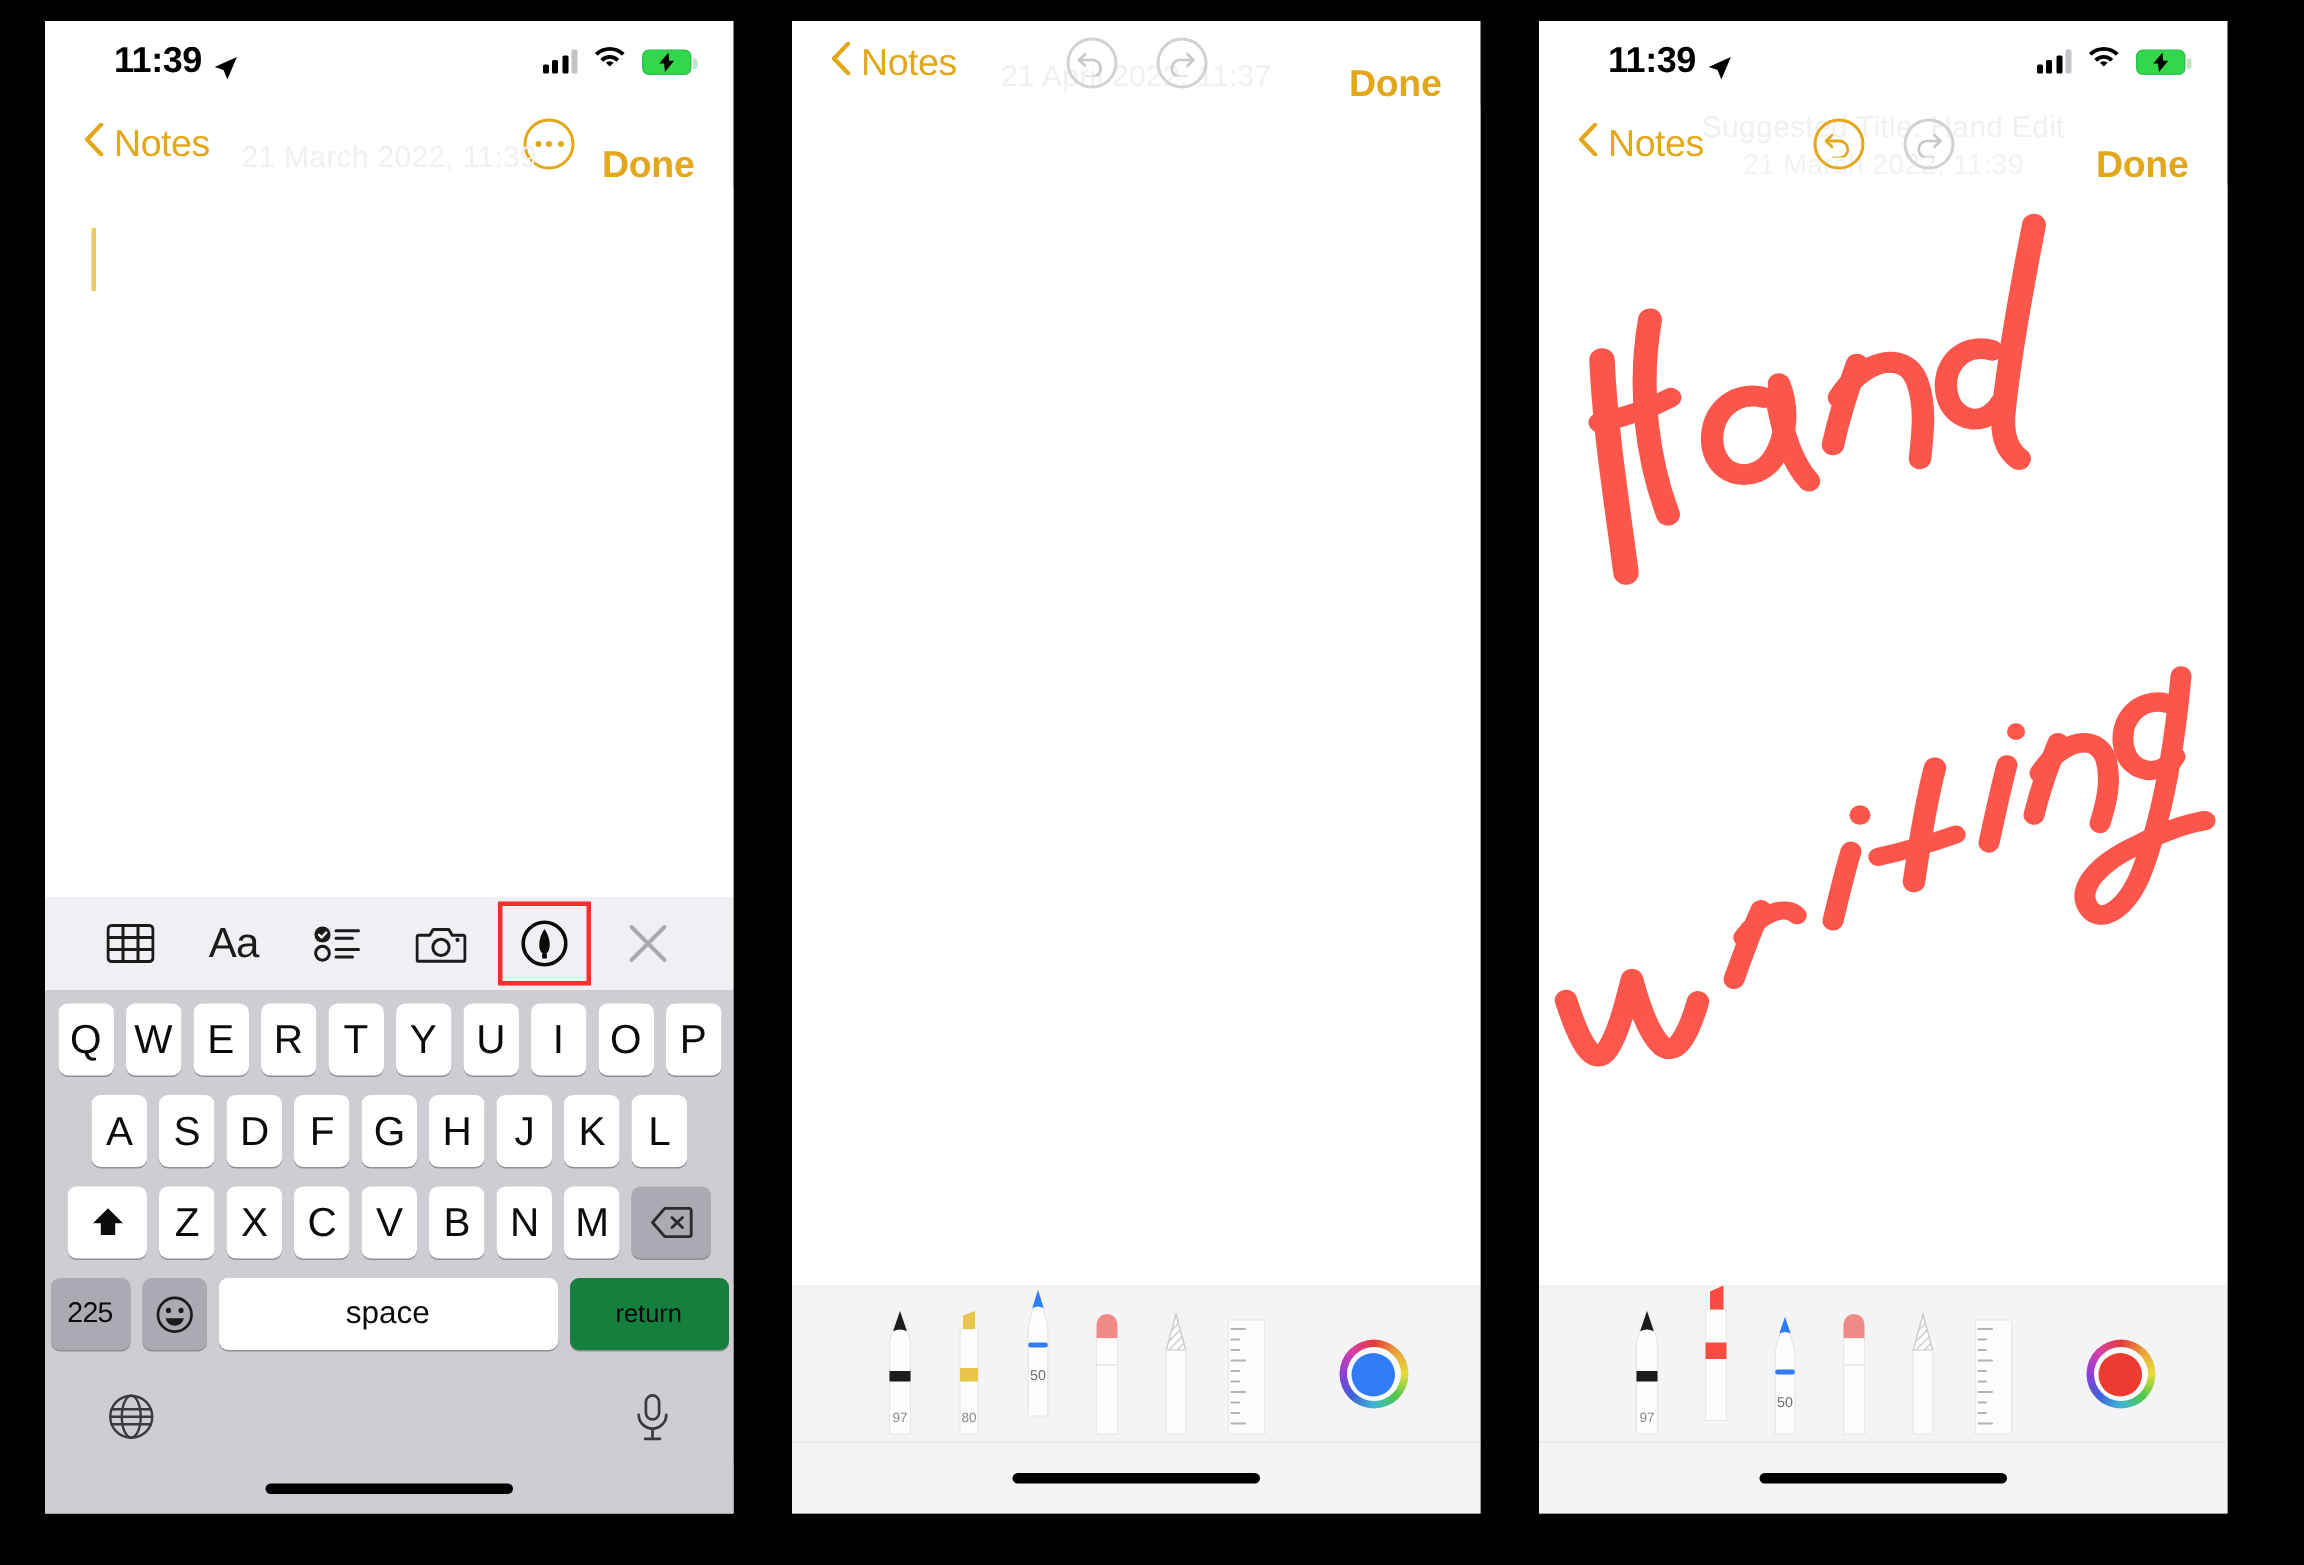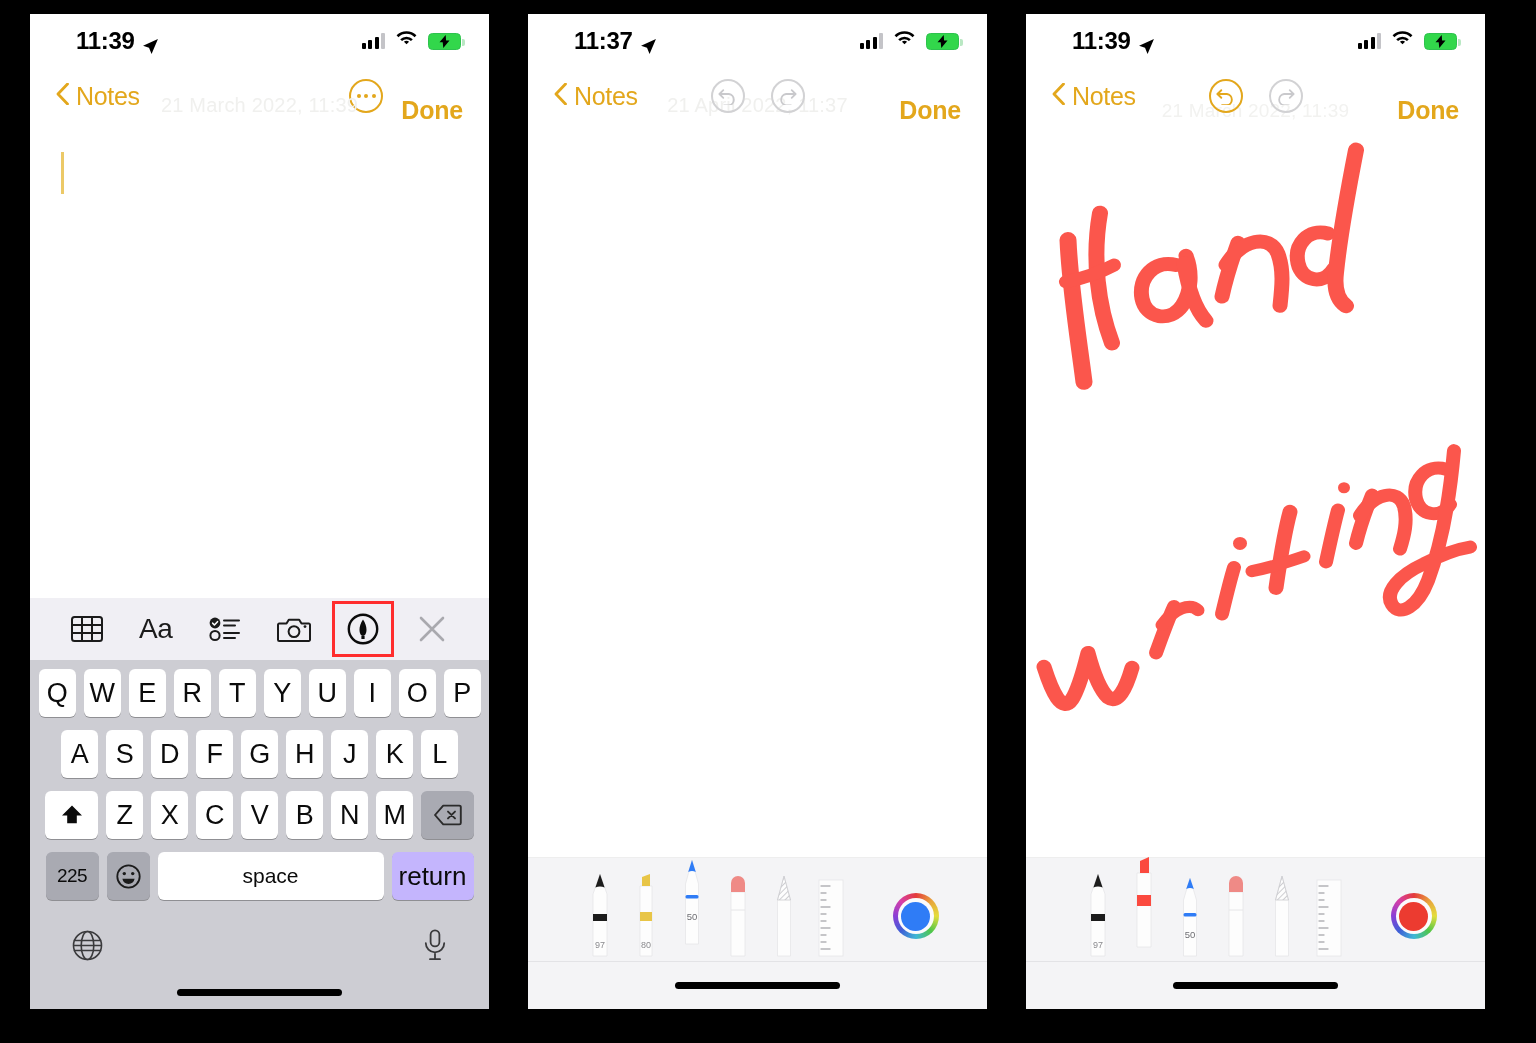--- a/index.html
+++ b/index.html
@@ -108,21 +108,21 @@
   .key {
     width: 37px; height: 48px; background: #fff; border-radius: 6px;
     display: flex; align-items: center; justify-content: center;
     font-size: 27px; color: #0b0b0b; letter-spacing: -0.5px;
     box-shadow: 0 1px 0 rgba(0,0,0,0.30); font-weight: 400;
   }
   .key.wide { width: 53px; background: #a9aab2; }
   .key.num { width: 53px; background: #a9aab2; font-size: 19px; }
   .key.emoji { width: 43px; background: #a9aab2; }
   .key.space { flex: 1; max-width: 226px; font-size: 21px; letter-spacing: 0; }
-  .key.ret { width: 82px; background: #c4b5fd; font-size: 26px; letter-spacing: 0; }
+  .key.ret { width: 106px; background: #15803d; font-size: 17px; letter-spacing: 0; }
   .kbottom {
     display: flex; align-items: center; justify-content: space-between;
     padding: 6px 42px 0; height: 62px;
   }
 
   
   .palette {
     width: 100%; height: 104px; background: #f4f4f6;
     display: flex; align-items: flex-end; justify-content: center;
     gap: 0; position: relative; border-top: 1px solid #eee;
@@ -331,48 +331,20 @@
           <div class="home-bar"></div>
         </div>
       </div>
 
     </div>
   </div>
 
   <div class="phone" id="phone-2">
     <div class="col">
 
-      <div class="statusbar">
-        <div class="sb-time">
-          <span>11:37</span>
-          <span class="loc-arrow">
-            <svg viewBox="0 0 16 16">
-                <path d="M15 1 1 7.2l5.6 1.9L9 15z" fill="#000"></path>
-              </svg>
-          </span>
-        </div>
-        <div class="sb-right">
-          <span class="bars">
-              <i></i>
-              <i></i>
-              <i></i>
-              <i></i>
-            </span>
-          <span>
-            <svg width="21" height="16" viewBox="0 0 22 16">
-                <path d="M11 13.6 8.3 11a3.9 3.9 0 0 1 5.4 0zM11 8.2a6.6 6.6 0 0 0-4.7 2L4.4 8.3a9.3 9.3 0 0 1 13.2 0l-1.9 1.9A6.6 6.6 0 0 0 11 8.2zM11 2.6a12 12 0 0 0-8.5 3.5L.6 4.2a14.7 14.7 0 0 1 20.8 0l-1.9 1.9A12 12 0 0 0 11 2.6z" fill="#000"></path>
-              </svg>
-          </span>
-          <span class="batt">
-            <svg width="11" height="13" viewBox="0 0 10 13">
-                <path d="M6.2 0 0 7.3h3.2L3.8 13 10 5.5H6.6z" fill="#000"></path>
-              </svg>
-          </span>
-        </div>
-      </div>
 
       <div class="navbar">
         <div class="ghost" style="top:26px">21 April 2022, 11:37</div>
         <div class="nav-back">
           <span>
             <svg width="13" height="22" viewBox="0 0 13 22">
                 <path d="M11.5 1 2 11l9.5 10" stroke="#e3a71c" stroke-width="2.8" fill="none" stroke-linecap="round" stroke-linejoin="round"></path>
               </svg>
           </span>
           <span>Notes</span>
@@ -495,20 +467,21 @@
           </span>
           <span class="batt">
             <svg width="11" height="13" viewBox="0 0 10 13">
                 <path d="M6.2 0 0 7.3h3.2L3.8 13 10 5.5H6.6z" fill="#000"></path>
               </svg>
           </span>
         </div>
       </div>
 
       <div class="navbar">
+        <div class="ghost" style="top:6px">Suggested Title: Hand    Edit</div>
         <div class="ghost ghost-sub" style="top:32px">21 March 2022, 11:39</div>
         <div class="nav-back">
           <span>
             <svg width="13" height="22" viewBox="0 0 13 22">
                 <path d="M11.5 1 2 11l9.5 10" stroke="#e3a71c" stroke-width="2.8" fill="none" stroke-linecap="round" stroke-linejoin="round"></path>
               </svg>
           </span>
           <span>Notes</span>
         </div>
         <div class="nav-center">

